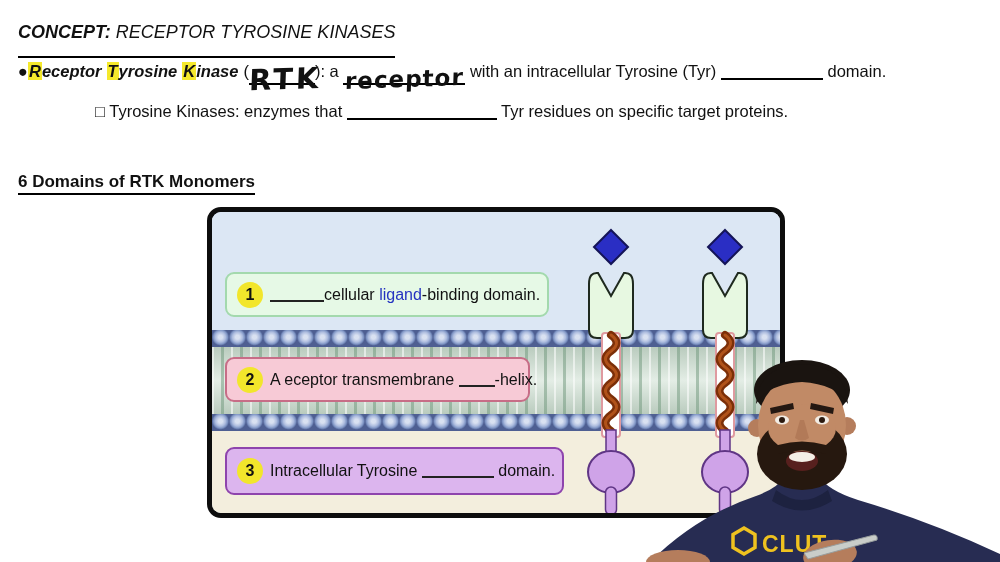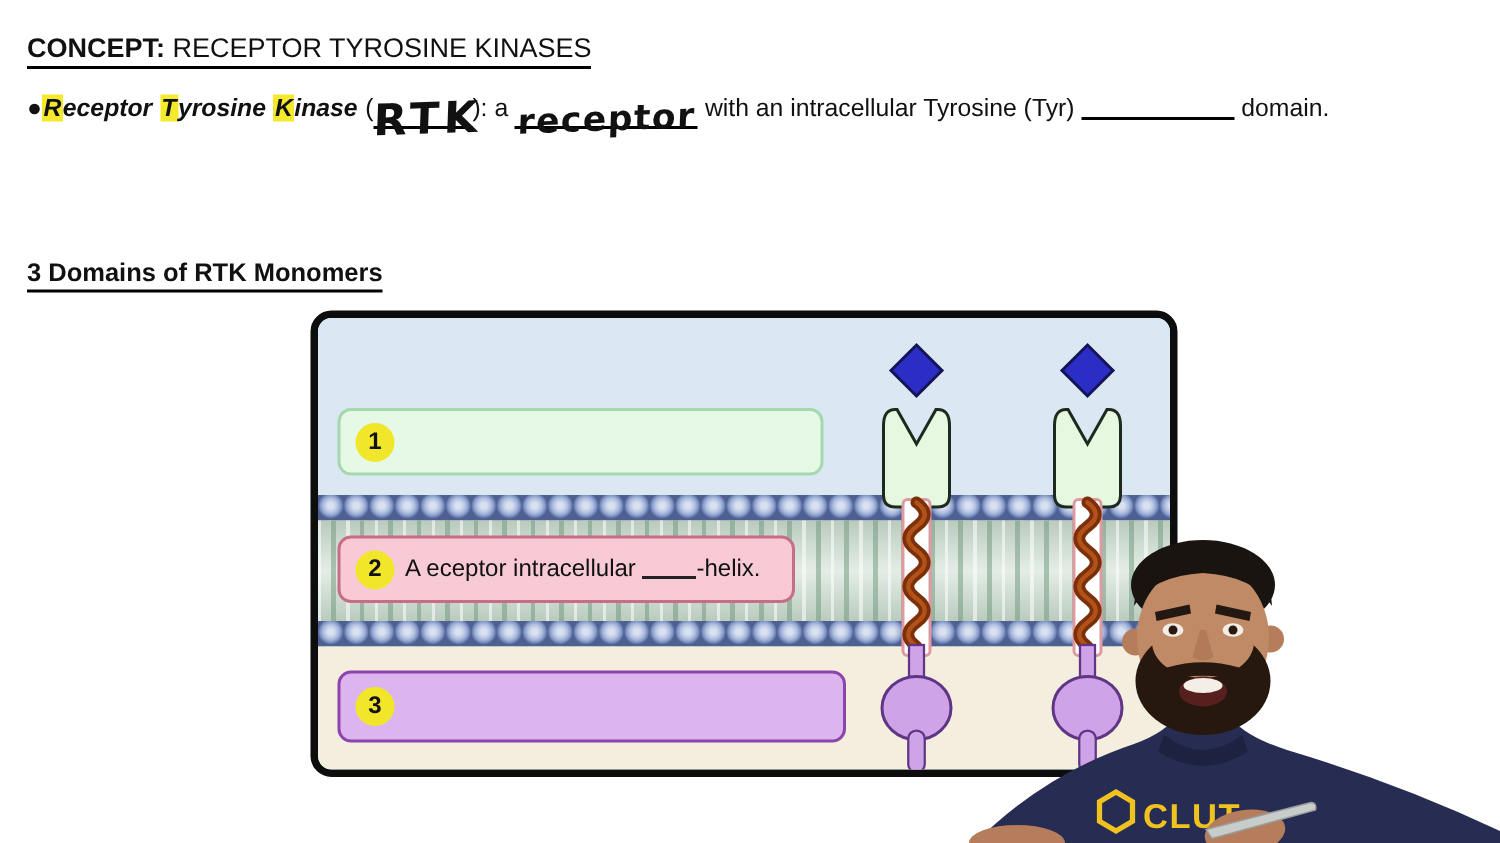--- a/index.html
+++ b/index.html
@@ -1,21 +1,21 @@
 <!DOCTYPE html>
 <html style="--highlight-yellow: #f5e92c; --link-blue: #2433c0; --ligand-blue: #2a2ec4; --receptor-green: #e7f8e1; --helix-brown: #7c2f08; --kinase-purple: #cfa3e8; --extracellular-bg: #dce7f4; --membrane-tails-bg: #d5e4d8; --intracellular-bg: #f3eedd; --box1-bg: #e6f9e6; --box1-border: #a3d9ad; --box2-bg: #f7cad6; --box2-border: #c76d87; --box3-bg: #dcb5ee; --box3-border: #8e44ad; --number-circle-yellow: #f2e62b; --shirt-navy: #272c52; --logo-yellow: #efc21f;"><head>
 <meta charset="utf-8">
 <style>
   html,body{margin:0;padding:0;background:#fff;}
   .page{position:relative;width:1000px;height:562px;background:#fff;overflow:hidden;
         font-family:"Liberation Sans",sans-serif;color:#111;}
 
   
   .title{position:absolute;left:18px;top:22px;font-size:18px;
-         border-bottom:2px solid #000;padding-bottom:1px;white-space:pre;}
+         border-bottom:2px solid #000;padding-bottom:13px;white-space:pre;font-style:italic;}
   .title .b{font-weight:bold;}
   .line{position:absolute;white-space:pre;font-size:16.5px;}
   .bullet-line{left:18px;top:60px;}
   .sub-line{left:95px;top:100px;}
   .term{font-weight:bold;font-style:italic;margin-right:5px;}
   .hl{background:var(--highlight-yellow,#f5e92c);padding:0 1px;}
   .it{}
   .blank{display:inline-block;border-bottom:2px solid #000;height:18px;
          vertical-align:-3px;text-align:center;overflow:visible;}
   .blank-rtk{width:66px;}
@@ -70,22 +70,23 @@
 </style>
 </head>
 <body>
 
 <div class="page">
 
   <div class="title"><span class="b">CONCEPT: </span><span>RECEPTOR TYROSINE KINASES</span></div>
 
   <div class="line bullet-line"><span>●</span><span class="term"><span class="hl">R</span><span>eceptor</span></span><span class="term"><span class="hl">T</span><span>yrosine</span></span><span class="term"><span class="hl">K</span><span>inase</span></span><span>(</span><span class="blank blank-rtk"><span class="handwritten hw-rtk">RTK</span></span><span>): a </span><span class="blank blank-receptor"><span class="handwritten hw-receptor">receptor</span></span><span> with an intracellular </span><span class="it">Tyrosine</span><span> (</span><span class="it">Tyr</span><span>) </span><span class="blank blank-domain"></span><span> domain.</span></div>
 
+  <div class="line sub-line"><span>□ </span><span class="it">Tyrosine Kinases</span><span>: enzymes that </span><span class="blank blank-enzyme"></span><span class="it"> Tyr</span><span> residues on specific target proteins.</span></div>
 
-  <div class="heading">3 Domains of RTK Monomers</div>
+  <div class="heading">6 Domains of RTK Monomers</div>
 
   <div class="diagram">
     <div class="band extracellular"></div>
     <div class="band heads heads-top"></div>
     <div class="band tails"></div>
     <div class="band heads heads-bottom"></div>
     <div class="band intracellular"></div>
 
     <svg class="monomer mono-left" viewBox="0 0 60 290">
       <path d="M30,3 L47,20 L30,37 L13,20 Z" style="fill:var(--ligand-blue,#2a2ec4);stroke:#141457;stroke-width:2;"></path>
@@ -104,29 +105,31 @@
       <rect x="21" y="106" width="18" height="104" rx="3" style="fill:#ffffff;stroke:#df9aa0;stroke-width:2;"></rect>
       <path d="M30,108 q11,8 0,16 q-11,8 0,16 q11,8 0,16 q-11,8 0,16 q11,8 0,16 q-11,8 0,16" style="fill:none;stroke:var(--helix-brown,#7c2f08);stroke-width:8;stroke-linecap:round;"></path>
       <path d="M30,108 q11,8 0,16 q-11,8 0,16 q11,8 0,16 q-11,8 0,16 q11,8 0,16 q-11,8 0,16" style="fill:none;stroke:#b0521a;stroke-width:3;stroke-linecap:round;"></path>
       <rect x="25" y="203" width="10" height="30" style="fill:var(--kinase-purple,#cfa3e8);stroke:#5f3585;stroke-width:1.5;"></rect>
       <ellipse cx="30" cy="245" rx="23" ry="21" style="fill:var(--kinase-purple,#cfa3e8);stroke:#5f3585;stroke-width:2;"></ellipse>
       <rect x="24.5" y="260" width="11" height="28" rx="5.5" style="fill:var(--kinase-purple,#cfa3e8);stroke:#5f3585;stroke-width:1.5;"></rect>
     </svg>
 
     <div class="labelbox box1">
       <span class="numcircle">1</span>
+      <span class="txt"><span class="lblank lb1"></span><span>cellular </span><span class="link">ligand</span><span>-binding domain.</span></span>
     </div>
 
     <div class="labelbox box2">
       <span class="numcircle">2</span>
-      <span class="txt"><span>A </span><span class="it">eceptor</span><span> intracellular </span><span class="lblank lb2"></span><span>-helix.</span></span>
+      <span class="txt"><span>A </span><span class="it">eceptor</span><span> transmembrane </span><span class="lblank lb2"></span><span>-helix.</span></span>
     </div>
 
     <div class="labelbox box3">
       <span class="numcircle">3</span>
+      <span class="txt"><span>Intracellular </span><span class="it">Tyrosine</span>&nbsp;<span class="lblank lb3"></span><span> domain.</span></span>
     </div>
   </div>
 
   <svg class="person" viewBox="0 0 360 232">
 
     <path d="M143,128 L181,128 L185,170 Q162,182 139,170 Z" fill="#b57d5c"></path>
 
     <path d="M10,232 Q56,186 116,166 Q138,158 145,146 L179,146 Q187,160 218,170 Q292,192 360,224 L360,232 Z" style="fill:var(--shirt-navy,#272c52);"></path>
     <path d="M136,160 Q162,180 188,160 L192,171 Q162,190 132,171 Z" fill="#1d2240"></path>
 

